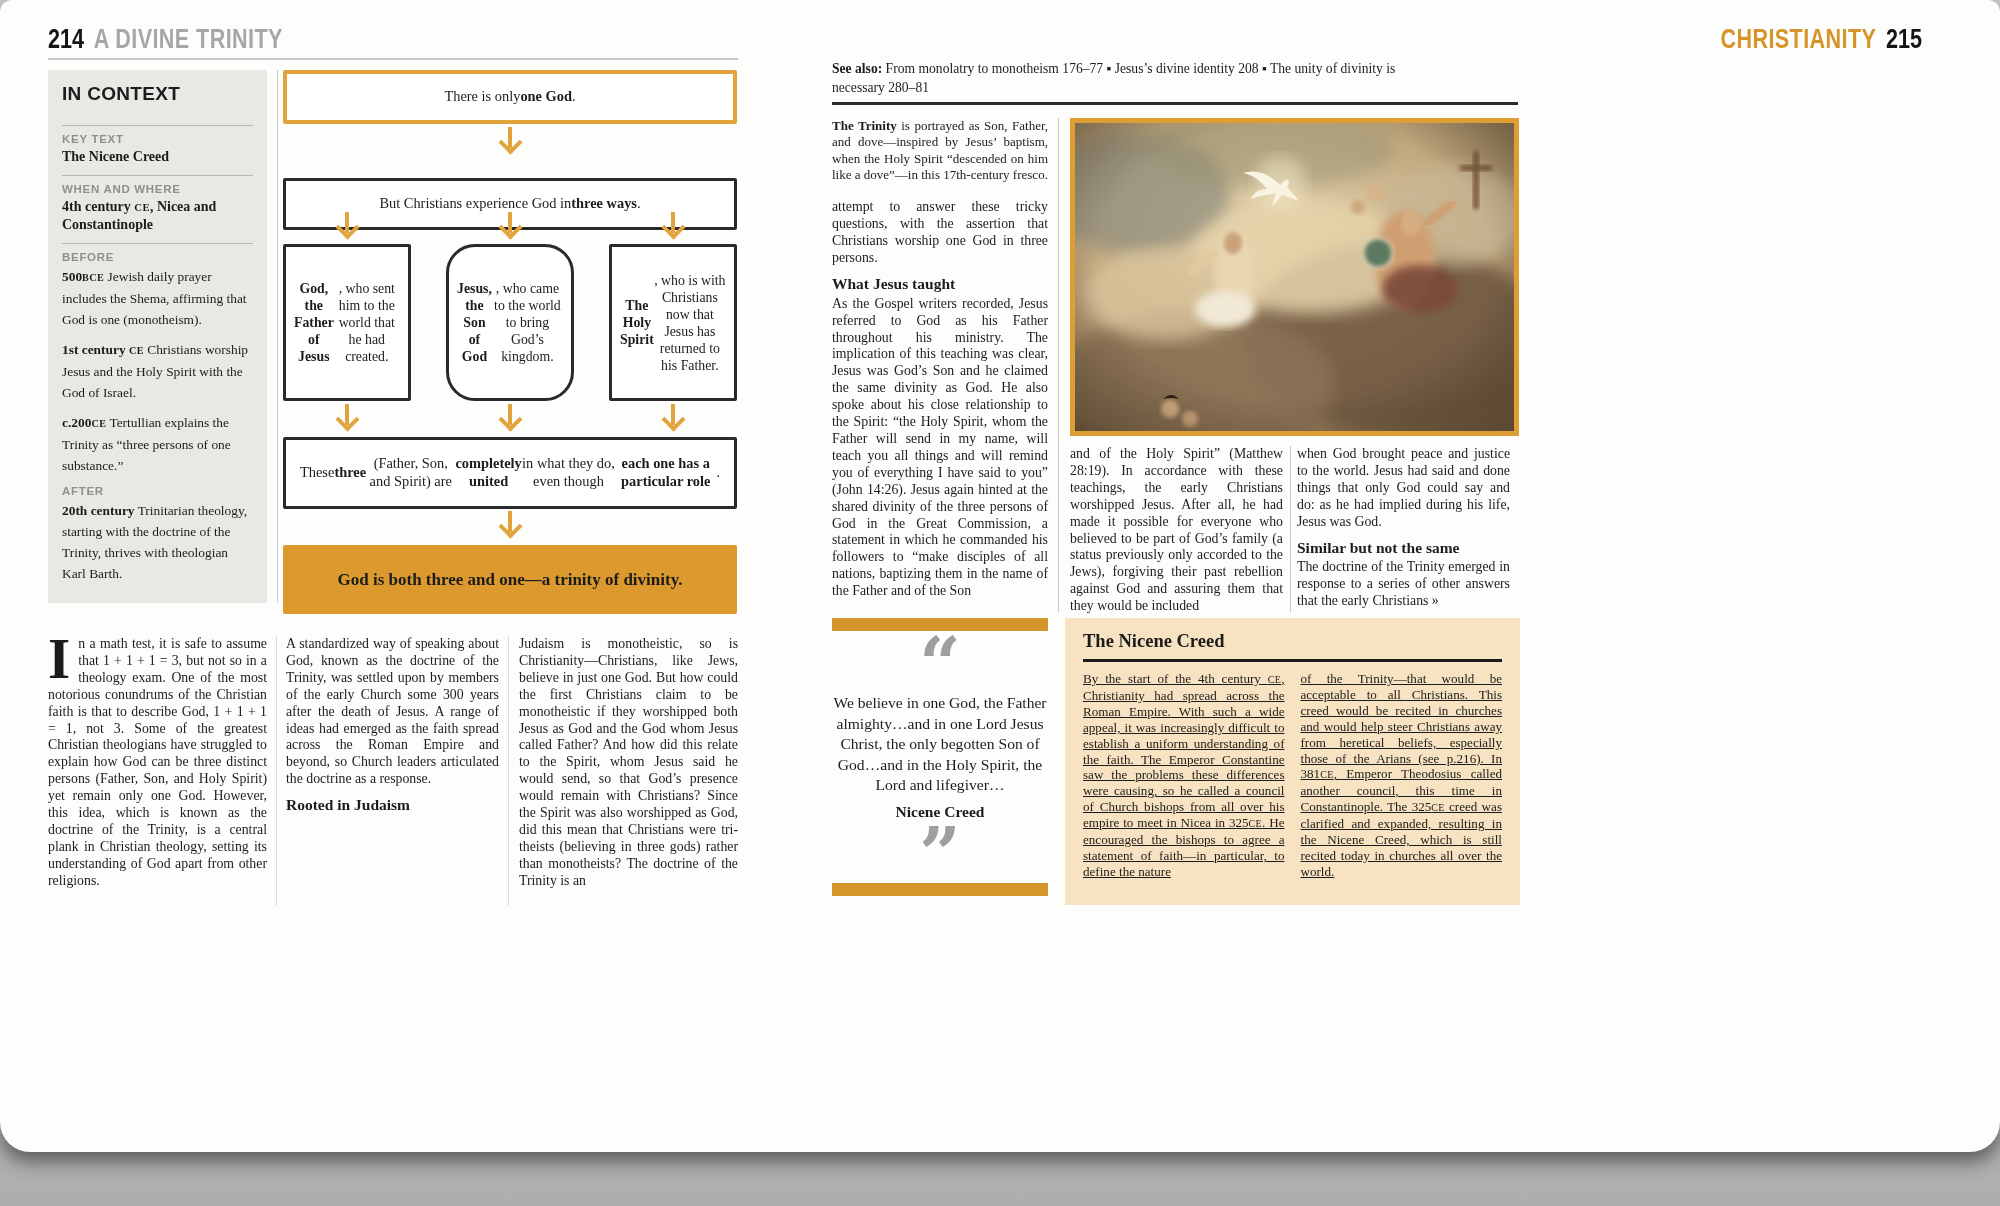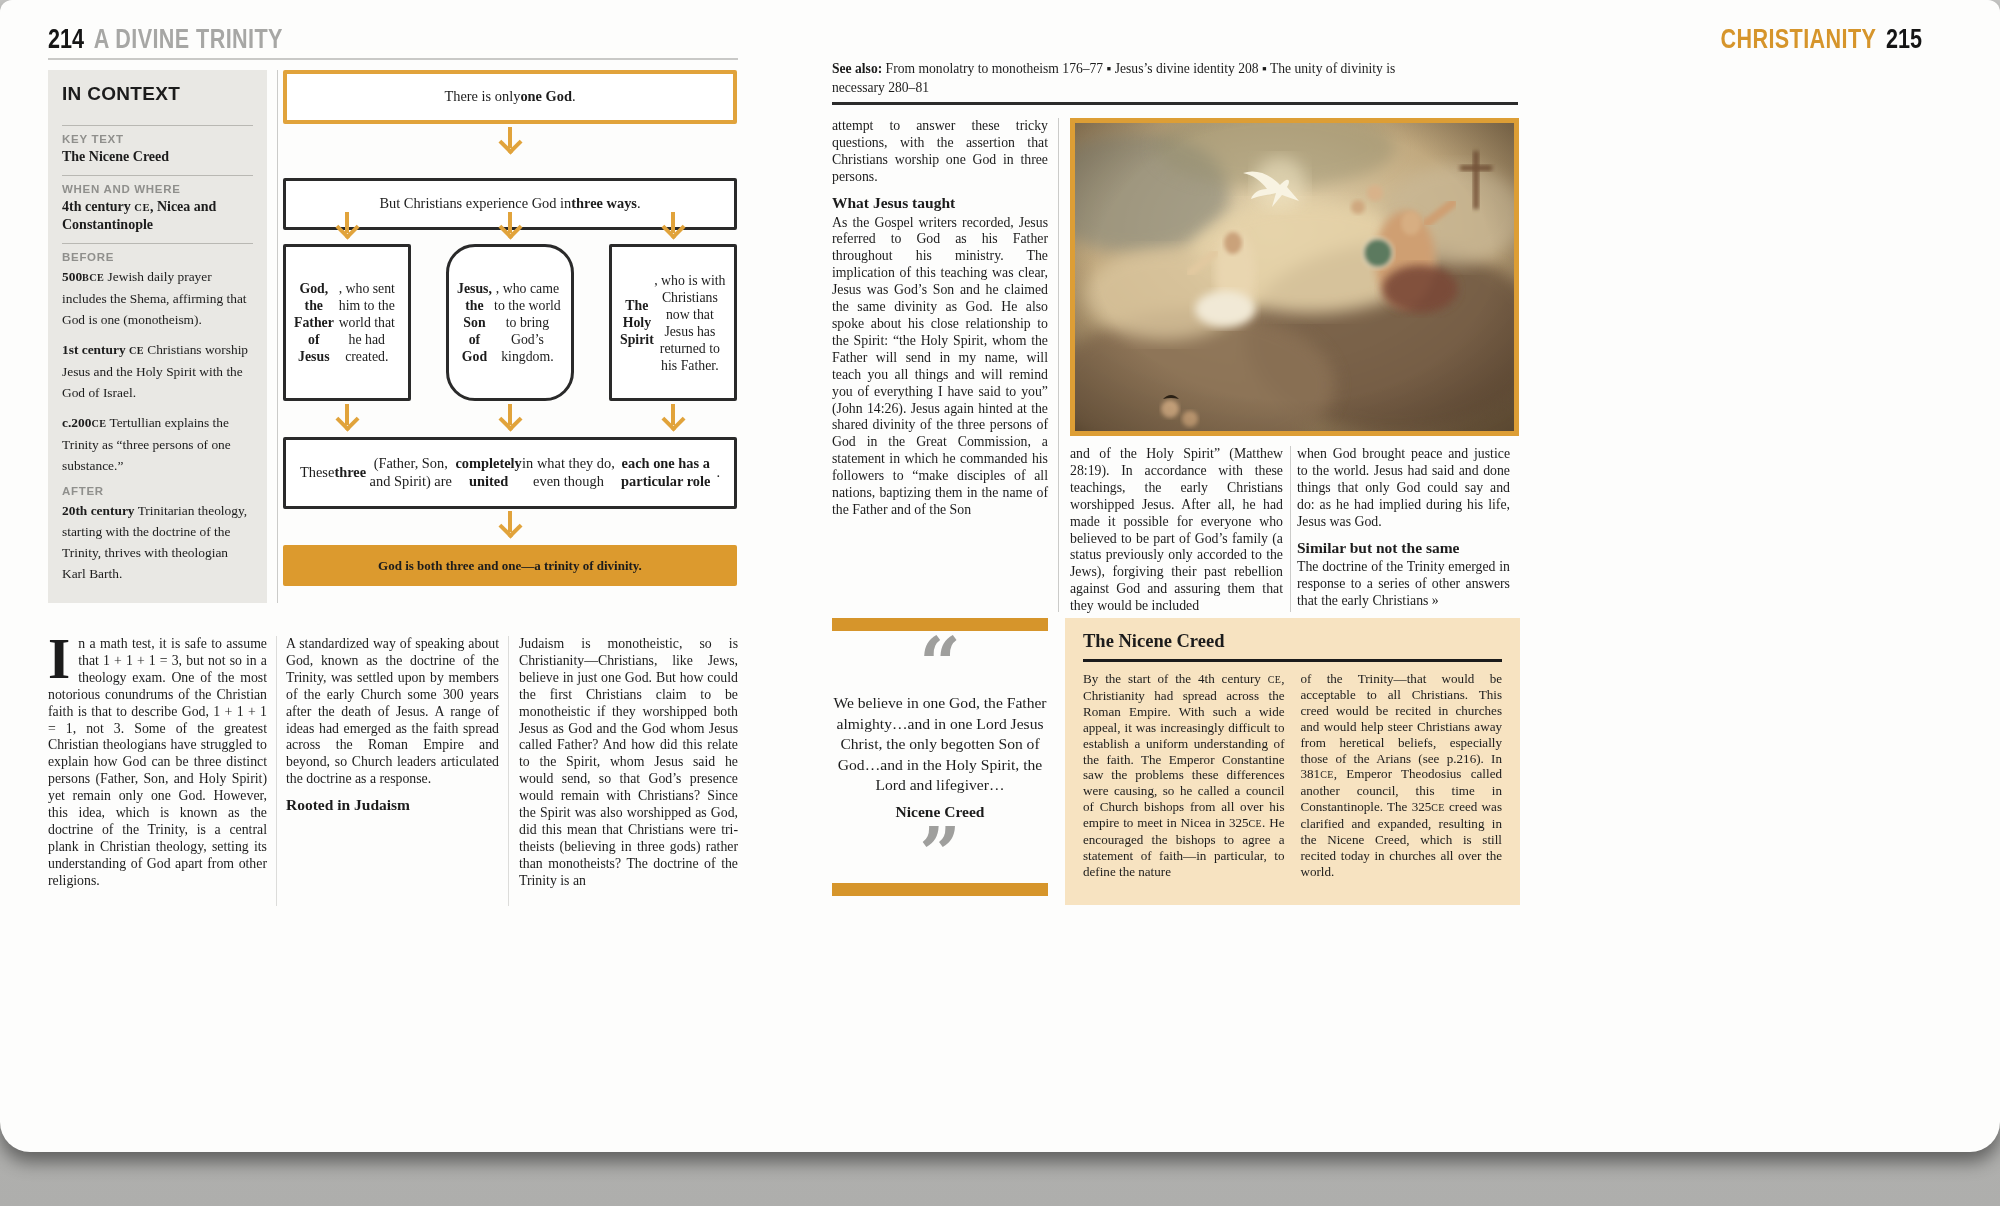--- a/index.html
+++ b/index.html
@@ -42,21 +42,21 @@
   #vr-r2 { left:1290px; top:446px; height:166px; }
 
   
   .fc-box { position:absolute; border:3px solid #2a2a2a; display:flex; align-items:center; justify-content:center; text-align:center; font-size:14.4px; line-height:17.6px; padding:6px 14px; background:#fff; border-radius:2px; }
   #fc-top    { left:283px; top:70px;  width:454px; height:54px;  border:4px solid #e1a33b; }
   #fc-second { left:283px; top:158px; width:454px; height:52px;margin-top:20px; }
   #fc-b1 { left:283px; top:244px; width:128px; height:157px; padding:6px 8px; font-size:13.8px; line-height:17px; }
   #fc-b2 { left:446px; top:244px; width:128px; height:157px; padding:6px 8px; font-size:13.8px; line-height:17px;border-radius:29px; }
   #fc-b3 { left:609px; top:244px; width:128px; height:157px; padding:6px 8px; font-size:13.8px; line-height:17px; }
   #fc-union { left:283px; top:437px; width:454px; height:72px; }
-  #fc-final { left:283px; top:545px; width:454px; height:41px; background:#dc9a2e; border:none; font-weight:700; font-size:13px; }
+  #fc-final { left:283px; top:545px; width:454px; height:69px; background:#dc9a2e; border:none; font-weight:700; font-size:17px; }
 
   .arrow { position:absolute; width:26px; height:32px; }
   .arrow::before { content:""; position:absolute; left:11px; top:0; width:4px; height:21px; background:#e1a33b; }
   .arrow::after  { content:""; position:absolute; left:5px; top:7px; width:13px; height:13px; border-right:4px solid #e1a33b; border-bottom:4px solid #e1a33b; transform:rotate(45deg); }
   #ar-top { left:497px; top:127px; }
   #ar-s1 { left:334px; top:212px; } #ar-s2 { left:497px; top:212px; } #ar-s3 { left:660px; top:212px; }
   #ar-b1 { left:334px; top:404px; } #ar-b2 { left:497px; top:404px; } #ar-b3 { left:660px; top:404px; }
   #ar-u  { left:497px; top:511px; }
 
   
@@ -84,21 +84,21 @@
   .quote-block { position:absolute; left:832px; top:618px; width:216px; height:278px; display:flex; flex-direction:column; align-items:center; justify-content:space-between; }
   .qbar { width:100%; height:13px; background:#d6952b; }
   .q-open,.q-close { font-family:"DejaVu Serif",serif; font-weight:700; font-size:72px; line-height:.62; height:40px; color:#9f9f9d; }
   .q-text { font-size:15.6px; line-height:20.6px; text-align:center; }
   .q-attr { font-weight:700; font-size:15.5px; margin-top:-4px; }
 
   
   .feature-box { position:absolute; left:1065px; top:618px; width:455px; height:287px; background:#f7e3c1; padding:13px 18px 12px; }
   .fb-title { font-size:18.5px; font-weight:700; padding-bottom:7px; border-bottom:3px solid #1b1b1b; margin-bottom:9px; }
   .fb-cols { display:flex; gap:16px; }
-  .fb-col { flex:1; font-size:13.1px; line-height:15.9px; text-align:justify; }
+  .fb-col { flex:1; font-size:13.1px; line-height:15.9px; text-align:justify;text-decoration:underline; }
 
   .sc { font-size:.76em; letter-spacing:.4px; }
   b { font-weight:700; }
 </style>
 </head>
 <body>
 
 <div class="spread">
 
   <div class="folio folio-left">
@@ -210,20 +210,21 @@
       <circle cx="95" cy="286" r="9" fill="#d9b288" filter="url(#b2)"></circle>
       <circle cx="115" cy="296" r="8" fill="#cfa77d" filter="url(#b2)"></circle>
       <path d="M88 276 q8 -8 16 0 q-8 -2 -16 0z" fill="#2b2115"></path>
       <circle cx="300" cy="70" r="8" fill="#d8b28a" filter="url(#b2)"></circle>
       <circle cx="283" cy="84" r="7" fill="#cfa87f" filter="url(#b2)"></circle>
       <rect width="439" height="308" fill="url(#vig)"></rect>
     </svg>
   </div>
 
   <div class="rp-col" id="rp1">
+    <div class="caption"><b>The Trinity</b> is portrayed as Son, Father, and dove—inspired by Jesus’ baptism, when the Holy Spirit “descended on him like a dove”—in this 17th-century fresco.</div>
     <p>attempt to answer these tricky questions, with the assertion that Christians worship one God in three persons.</p>
     <div class="subhead">What Jesus taught</div>
     <p>As the Gospel writers recorded, Jesus referred to God as his Father throughout his ministry. The implication of this teaching was clear, Jesus was God’s Son and he claimed the same divinity as God. He also spoke about his close relationship to the Spirit: “the Holy Spirit, whom the Father will send in my name, will teach you all things and will remind you of everything I have said to you” (John 14:26). Jesus again hinted at the shared divinity of the three persons of God in the Great Commission, a statement in which he commanded his followers to “make disciples of all nations, baptizing them in the name of the Father and of the Son</p>
   </div>
 
   <div class="rp-col" id="rpA">
     <p>and of the Holy Spirit” (Matthew 28:19). In accordance with these teachings, the early Christians worshipped Jesus. After all, he had made it possible for everyone who believed to be part of God’s family (a status previously only accorded to the Jews), forgiving their past rebellion against God and assuring them that they would be included</p>
   </div>
 
   <div class="rp-col" id="rpB">

